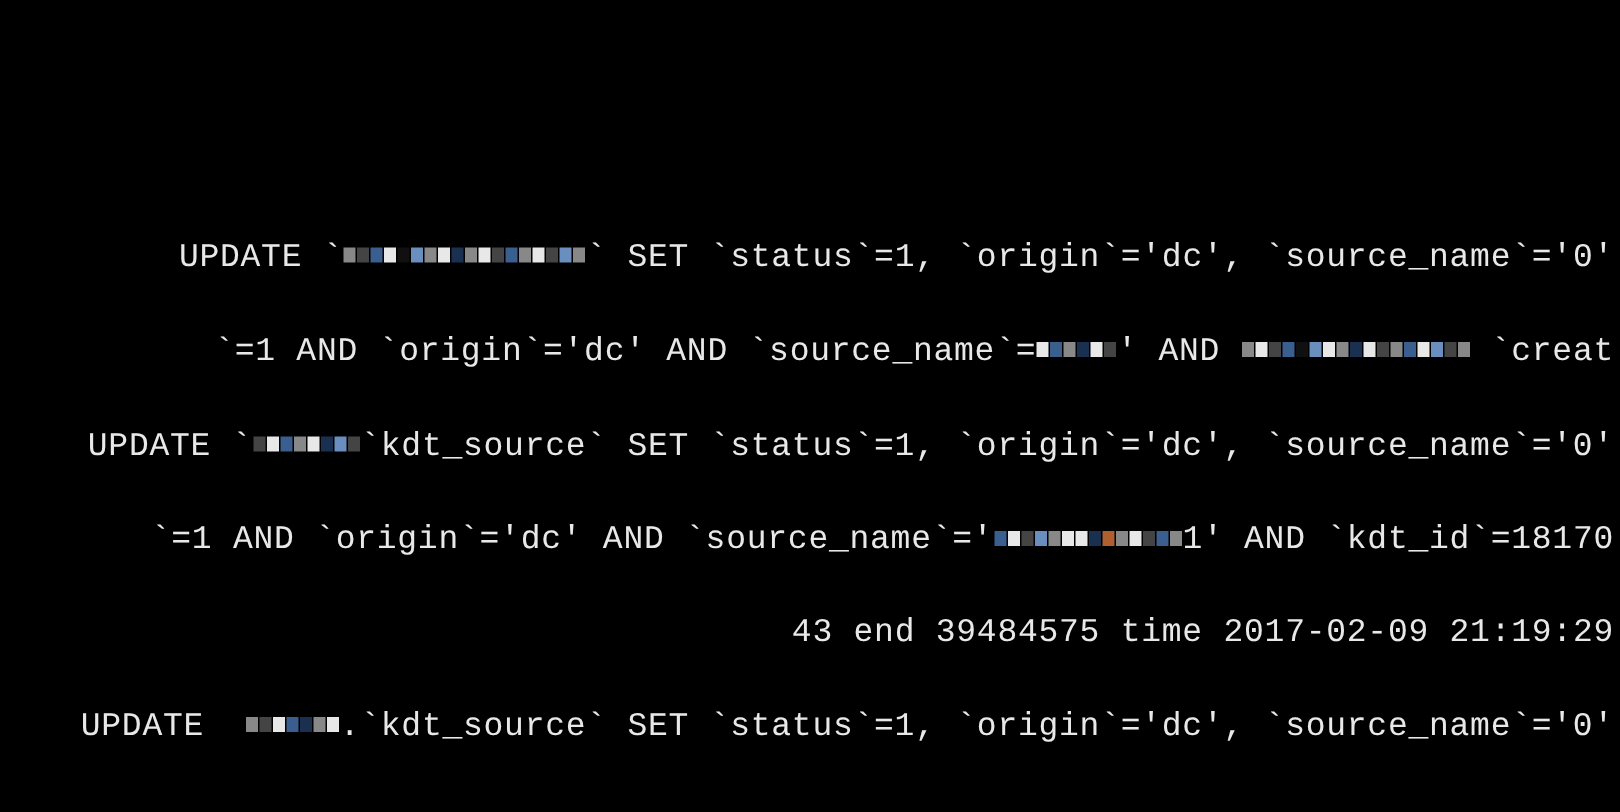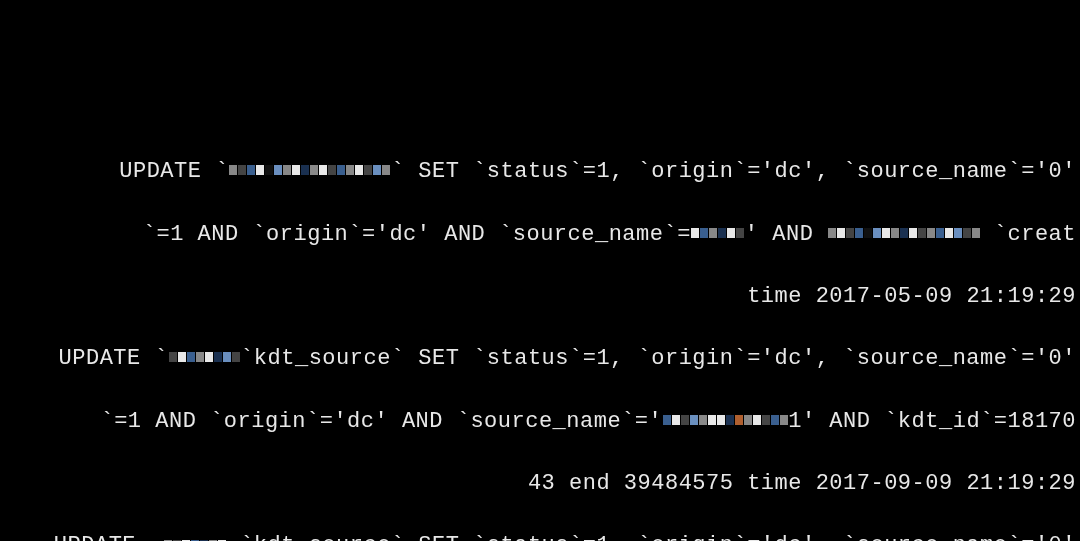--- a/index.html
+++ b/index.html
@@ -49,24 +49,23 @@
     .c-black { background-color: #101010; }
   </style>
 </head>
 <body>
 
 
 
 <div>
 <span class="line"><span>UPDATE `</span><span class="redacted"><span class="px c-gray"></span><span class="px c-dgray"></span><span class="px c-blue"></span><span class="px c-white"></span><span class="px c-black"></span><span class="px c-lblue"></span><span class="px c-gray"></span><span class="px c-white"></span><span class="px c-dblue"></span><span class="px c-gray"></span><span class="px c-white"></span><span class="px c-dgray"></span><span class="px c-blue"></span><span class="px c-gray"></span><span class="px c-white"></span><span class="px c-dgray"></span><span class="px c-lblue"></span><span class="px c-gray"></span></span><span>` SET `status`=1, `origin`='dc', `source_name`='0'</span></span>
 <span class="line"><span>`=1 AND `origin`='dc' AND `source_name`=</span><span class="redacted"><span class="px c-white"></span><span class="px c-blue"></span><span class="px c-gray"></span><span class="px c-dblue"></span><span class="px c-white"></span><span class="px c-dgray"></span></span><span>' AND </span><span class="redacted"><span class="px c-gray"></span><span class="px c-white"></span><span class="px c-dgray"></span><span class="px c-blue"></span><span class="px c-black"></span><span class="px c-lblue"></span><span class="px c-white"></span><span class="px c-gray"></span><span class="px c-dblue"></span><span class="px c-white"></span><span class="px c-dgray"></span><span class="px c-gray"></span><span class="px c-blue"></span><span class="px c-white"></span><span class="px c-lblue"></span><span class="px c-dgray"></span><span class="px c-gray"></span></span><span> `creat</span></span>
-<span class="line"><span>time 2017-05-09 21:19:29</span></span>
 <span class="line"><span>UPDATE `</span><span class="redacted"><span class="px c-dgray"></span><span class="px c-white"></span><span class="px c-blue"></span><span class="px c-gray"></span><span class="px c-white"></span><span class="px c-dblue"></span><span class="px c-lblue"></span><span class="px c-dgray"></span></span><span>`kdt_source` SET `status`=1, `origin`='dc', `source_name`='0'</span></span>
 <span class="line"><span>`=1 AND `origin`='dc' AND `source_name`='</span><span class="redacted"><span class="px c-blue"></span><span class="px c-white"></span><span class="px c-dgray"></span><span class="px c-lblue"></span><span class="px c-gray"></span><span class="px c-white"></span><span class="px c-white"></span><span class="px c-dblue"></span><span class="px c-orange"></span><span class="px c-gray"></span><span class="px c-white"></span><span class="px c-dgray"></span><span class="px c-blue"></span><span class="px c-gray"></span></span><span>1' AND `kdt_id`=18170</span></span>
-<span class="line"><span>43 end 39484575 time 2017-09-09 21:19:29</span></span>
+<span class="line"><span>43 end 39484575 time 2017-02-09 21:19:29</span></span>
 <span class="line"><span>UPDATE  </span><span class="redacted"><span class="px c-gray"></span><span class="px c-dgray"></span><span class="px c-white"></span><span class="px c-blue"></span><span class="px c-dblue"></span><span class="px c-gray"></span><span class="px c-white"></span></span><span>.`kdt_source` SET `status`=1, `origin`='dc', `source_name`='0'</span></span>
 
 
 
 
 
 
 
 
 

